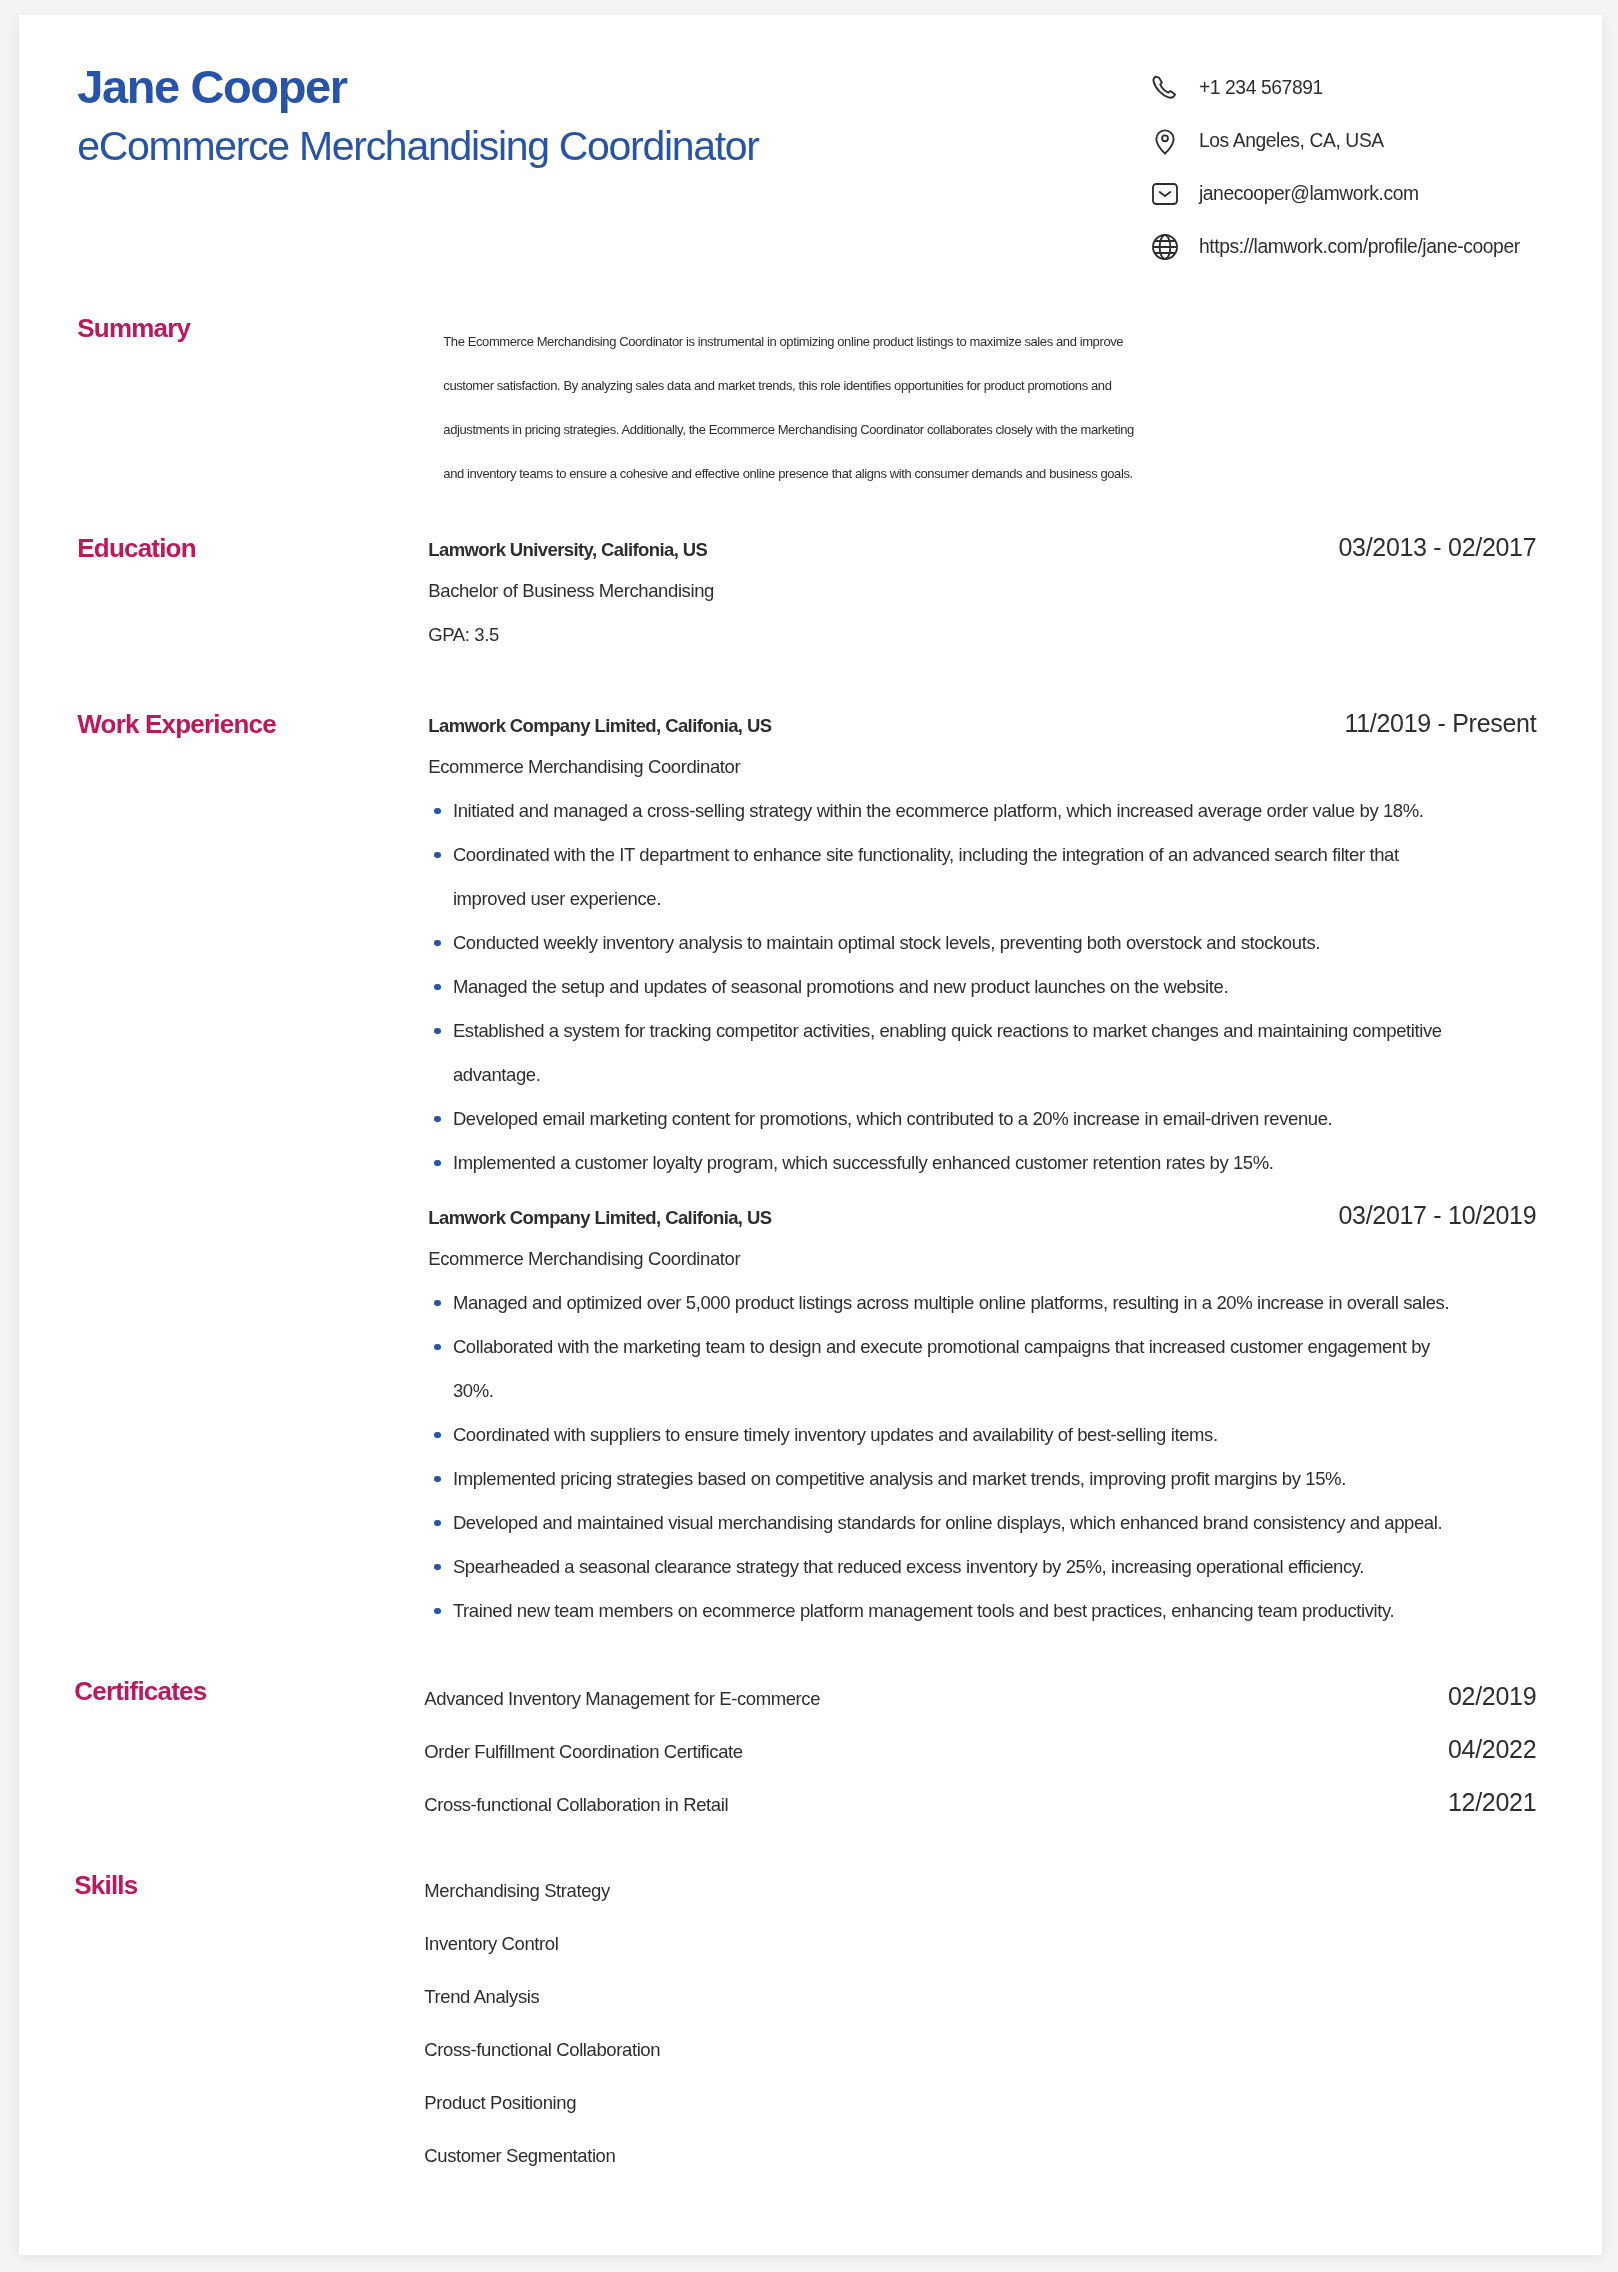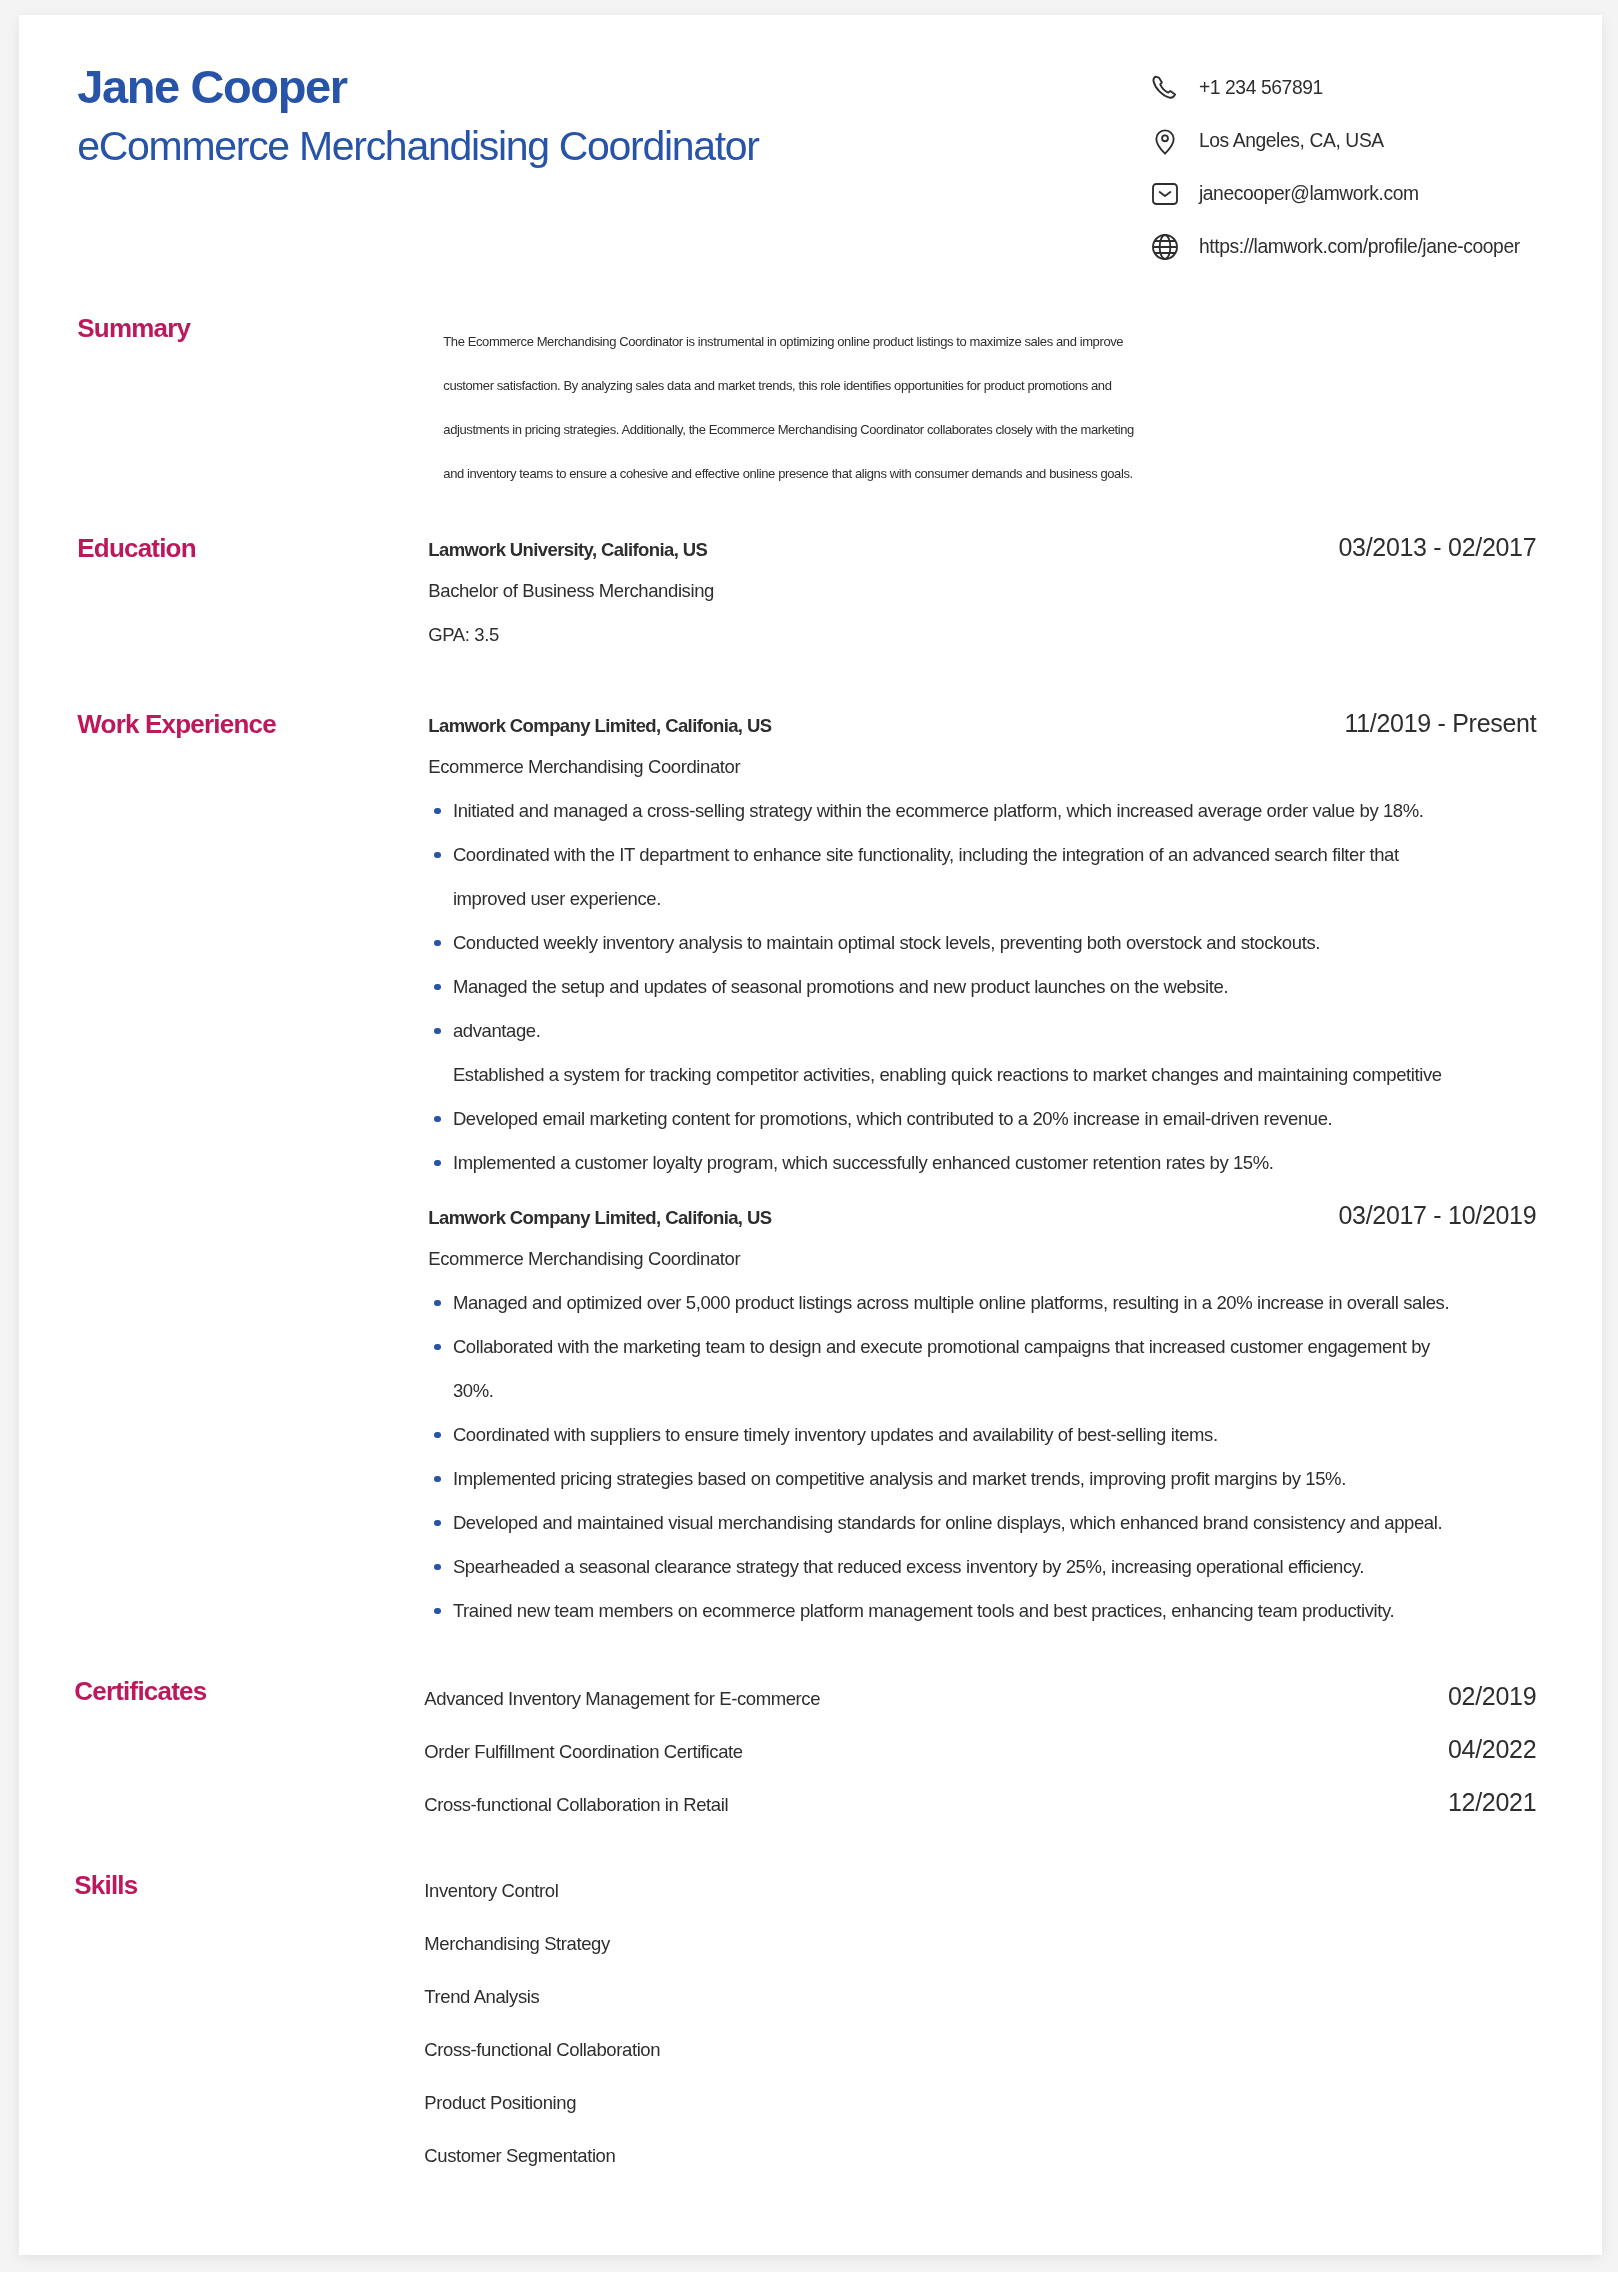--- a/index.html
+++ b/index.html
@@ -143,22 +143,22 @@
             <li>
               <span class="dot"></span>
               <span class="line">Conducted weekly inventory analysis to maintain optimal stock levels, preventing both overstock and stockouts.</span>
             </li>
             <li>
               <span class="dot"></span>
               <span class="line">Managed the setup and updates of seasonal promotions and new product launches on the website.</span>
             </li>
             <li>
               <span class="dot"></span>
+              <span class="line">Established a system for tracking competitor activities, enabling quick reactions to market changes and maintaining competitive</span>
               <span class="line">advantage.</span>
-              <span class="line">Established a system for tracking competitor activities, enabling quick reactions to market changes and maintaining competitive</span>
             </li>
             <li>
               <span class="dot"></span>
               <span class="line">Developed email marketing content for promotions, which contributed to a 20% increase in email-driven revenue.</span>
             </li>
             <li>
               <span class="dot"></span>
               <span class="line">Implemented a customer loyalty program, which successfully enhanced customer retention rates by 15%.</span>
             </li>
           </ul>
@@ -218,22 +218,22 @@
       <div class="row" style="height:53px;line-height:53px;">
         <span class="l">Cross-functional Collaboration in Retail</span>
         <span class="r">12/2021</span>
       </div>
     </div>
   </div>
 
   <div class="section shift" style="top:1854px;">
     <h3 class="sec-h">Skills</h3>
     <div class="sec-body" style="top:-5.3px;">
+      <p class="p" style="line-height:53px;">Merchandising Strategy</p>
       <p class="p" style="line-height:53px;">Inventory Control</p>
-      <p class="p" style="line-height:53px;">Merchandising Strategy</p>
       <p class="p" style="line-height:53px;">Trend Analysis</p>
       <p class="p" style="line-height:53px;">Cross-functional Collaboration</p>
       <p class="p" style="line-height:53px;">Product Positioning</p>
       <p class="p" style="line-height:53px;">Customer Segmentation</p>
     </div>
   </div>
 
 </div>
 
 

